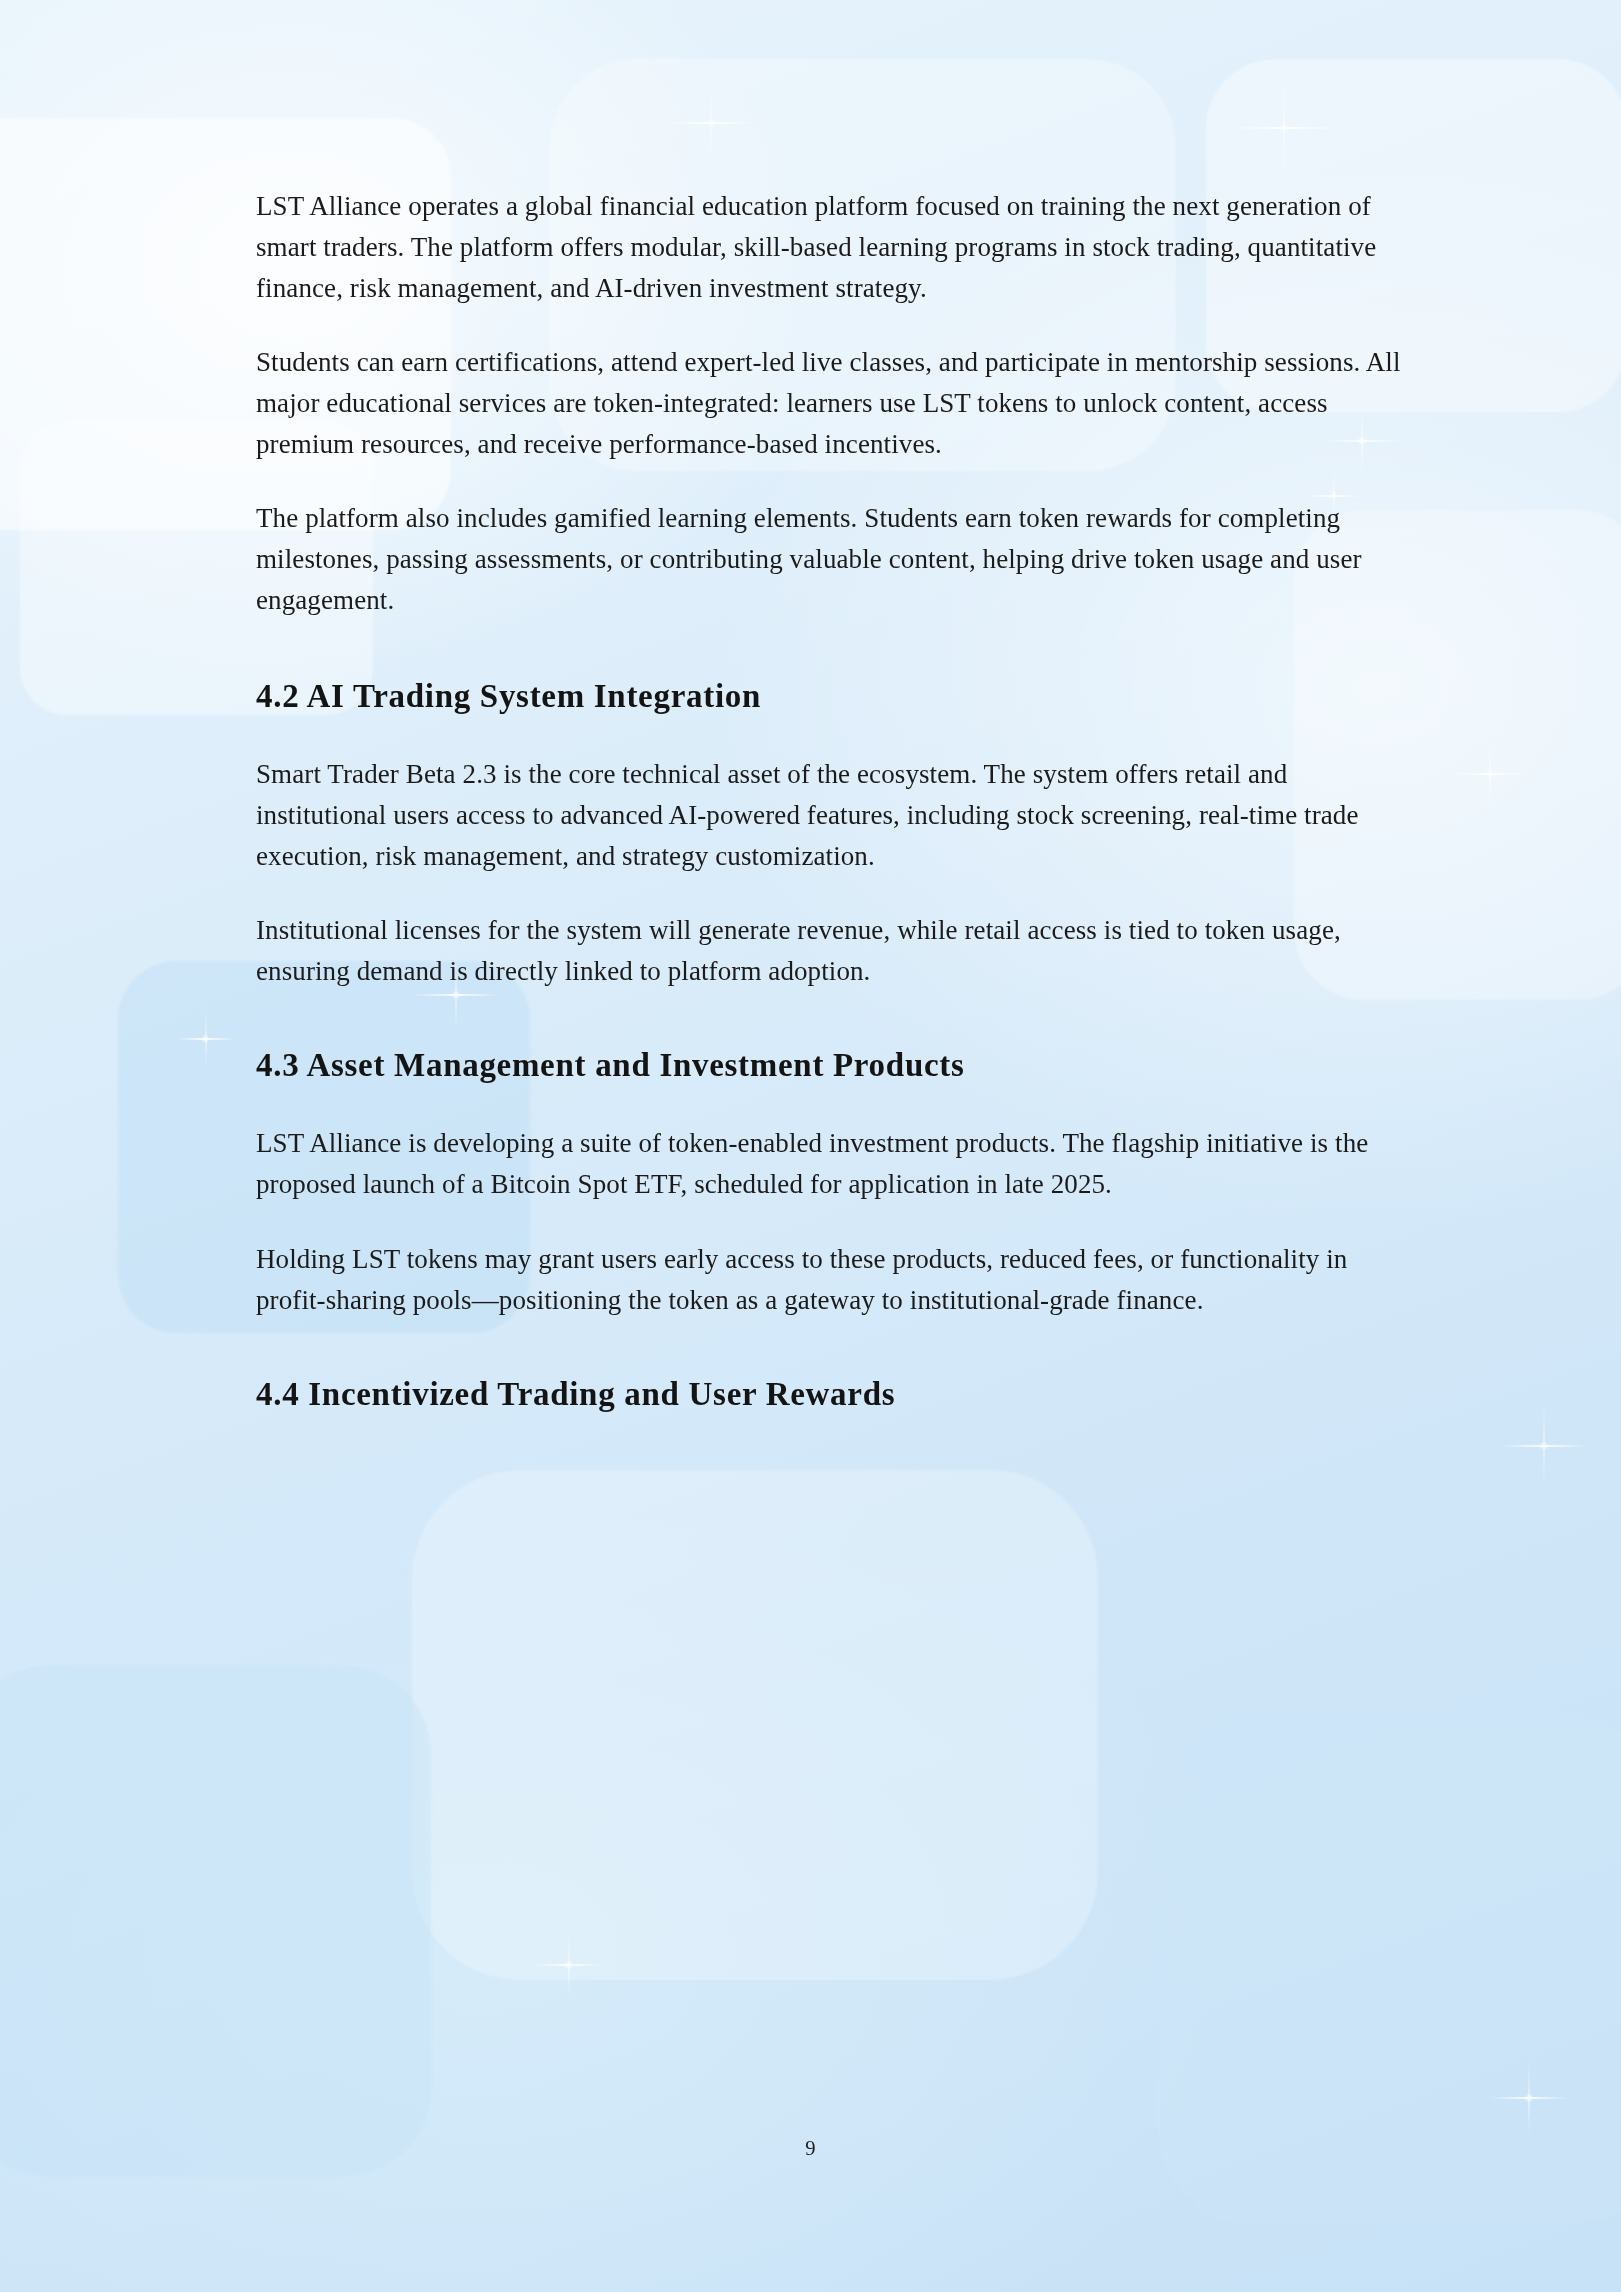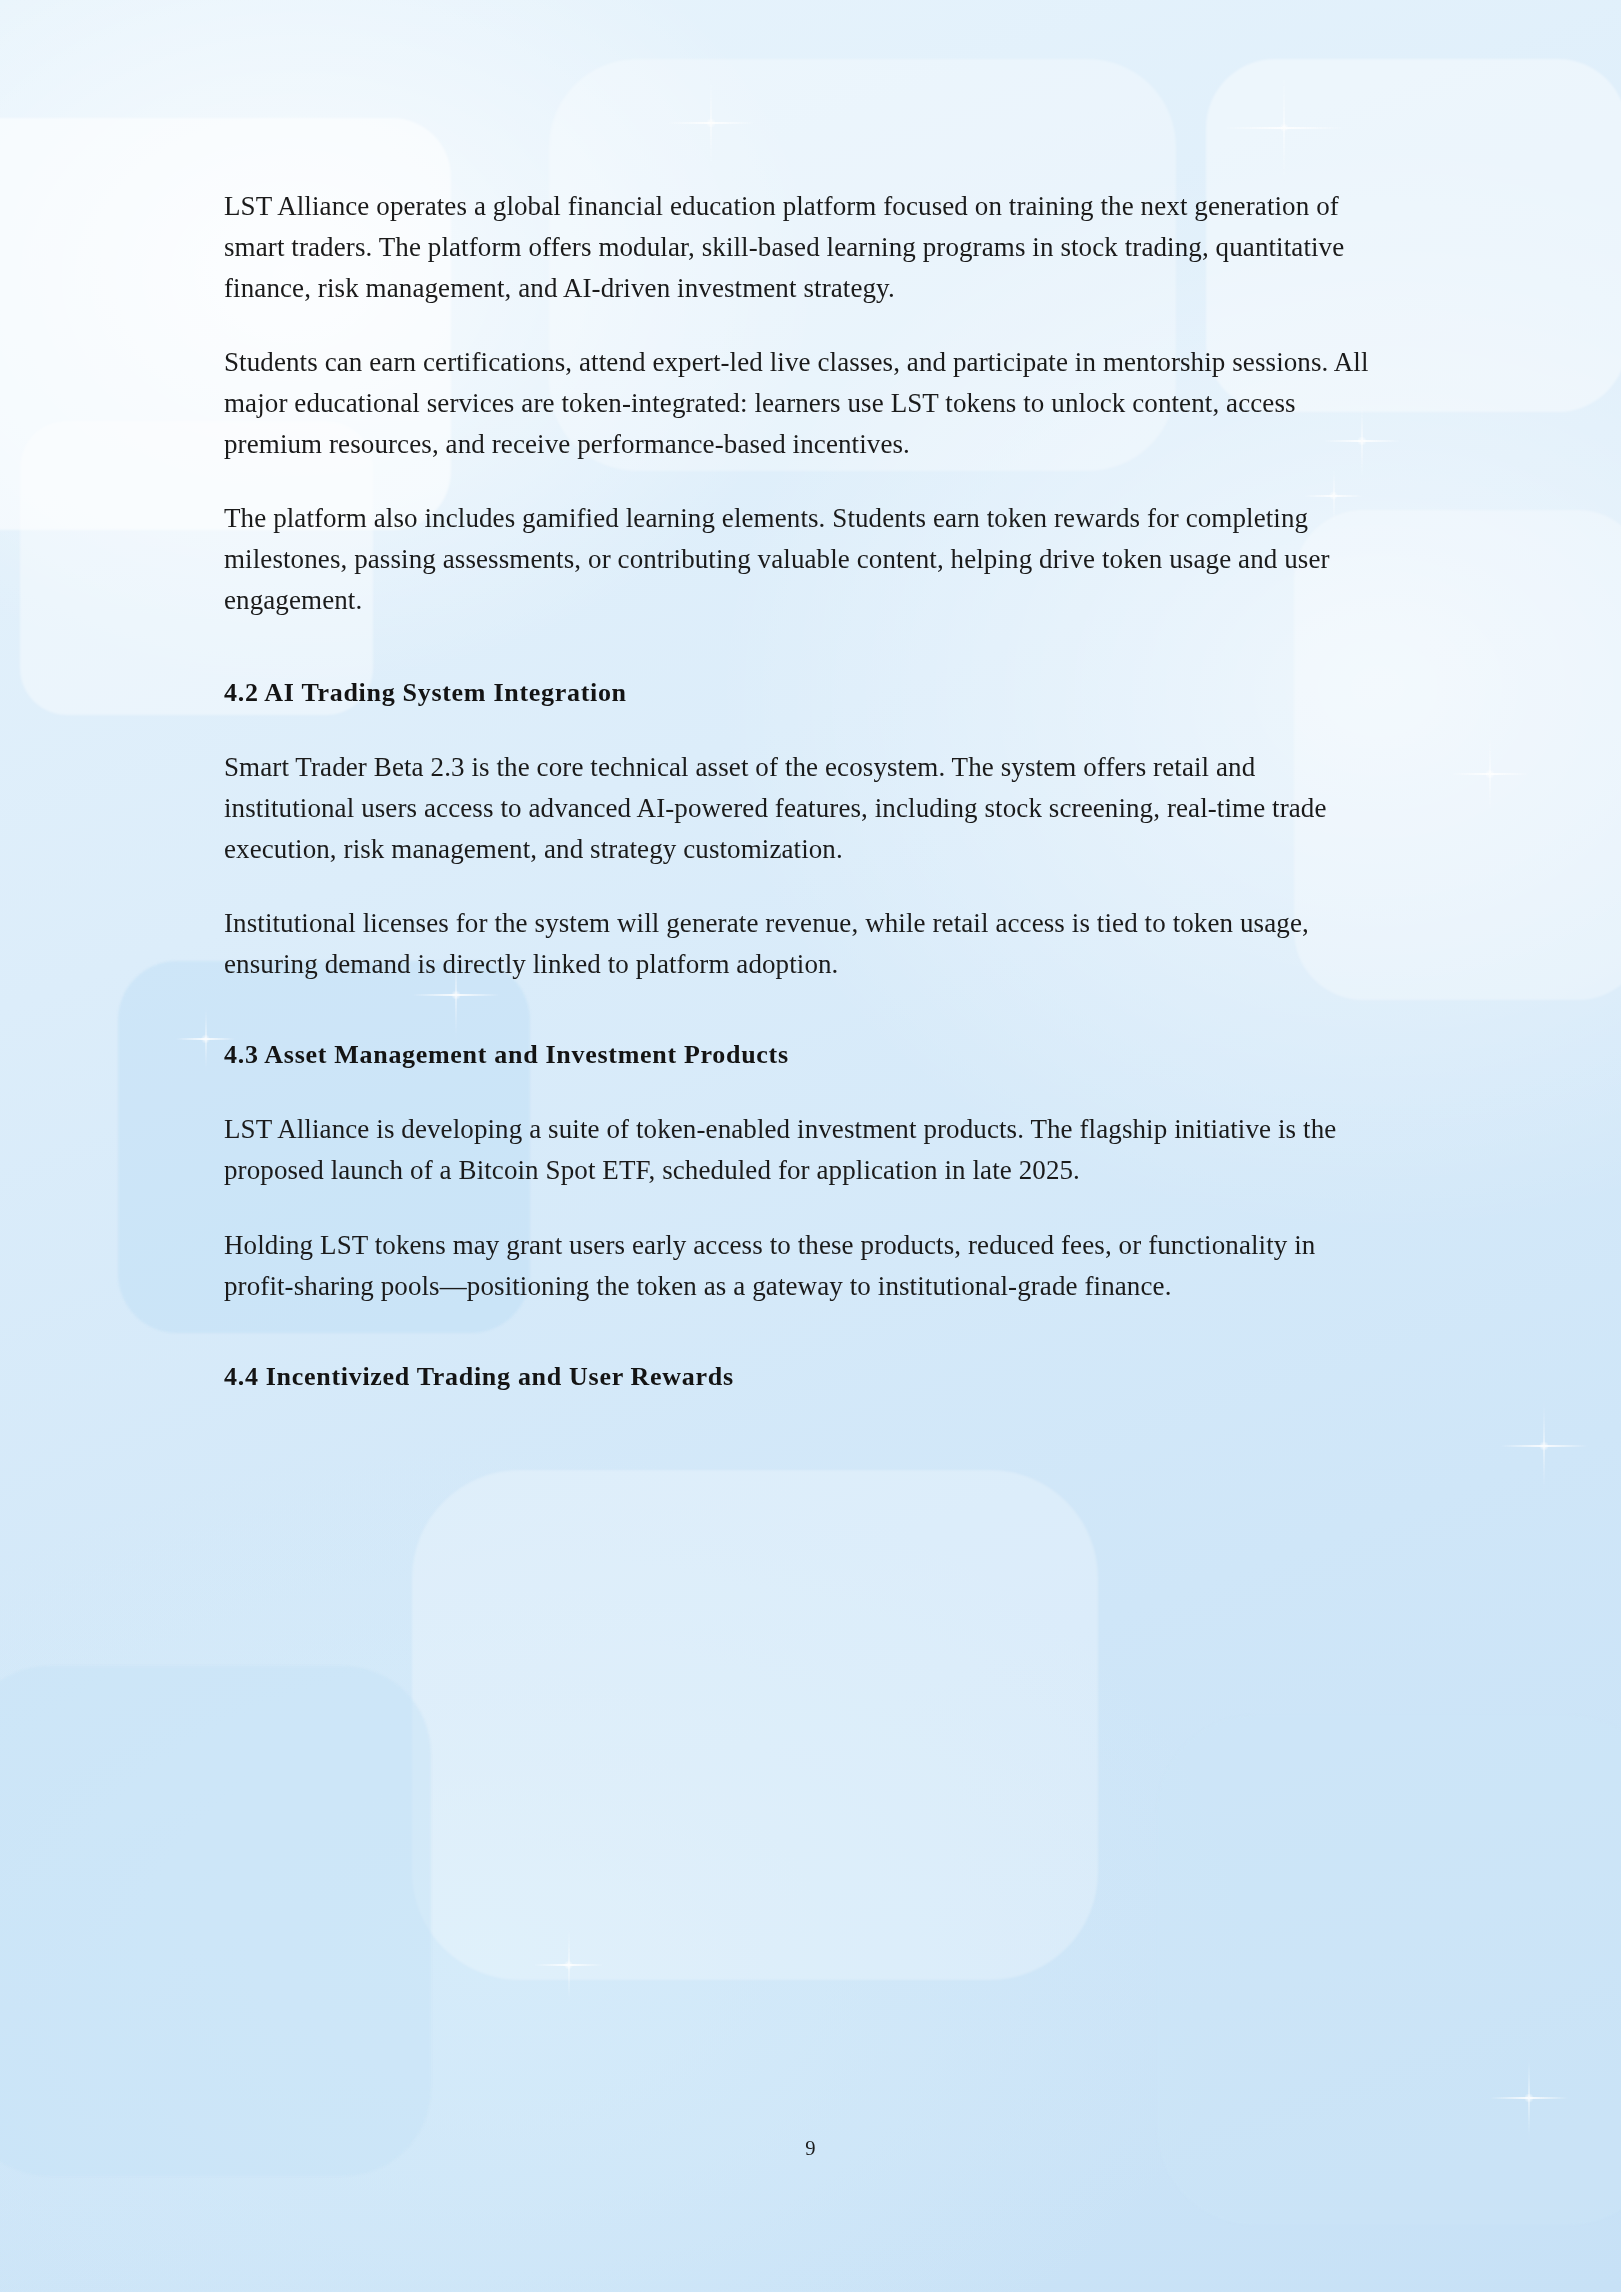--- a/index.html
+++ b/index.html
@@ -70,37 +70,37 @@
     position: absolute;
     left: 50%; top: 50%;
     width: 9.8px; height: 9.8px;
     margin: -4.9px 0 0 -4.9px;
     border-radius: 50%;
     background: radial-gradient(circle, rgba(255,255,255,0.95) 0%, rgba(255,255,255,0) 70%);
   }
 
   .content {
     position: absolute;
-    left: 224px;
+    left: 256px;
     top: 186px;
     width: 1147px;
   }
 
   p.para {
     margin: 0 0 33px 0;
     font-size: 27px;
     line-height: 1.52;
     color: #1b1b1b;
     text-align: left;
     letter-spacing: 0.1px;
   }
 
   h2.heading {
     margin: 55px 0 39px 0;
-    font-size: 26px;
+    font-size: 33px;
     font-weight: bold;
     color: #141414;
     letter-spacing: 0.7px;
     font-family: "Liberation Serif", serif;
   }
   h2.heading.first { margin-top: 57px; }
 
   .pagenum {
     position: absolute;
     left: 0;

